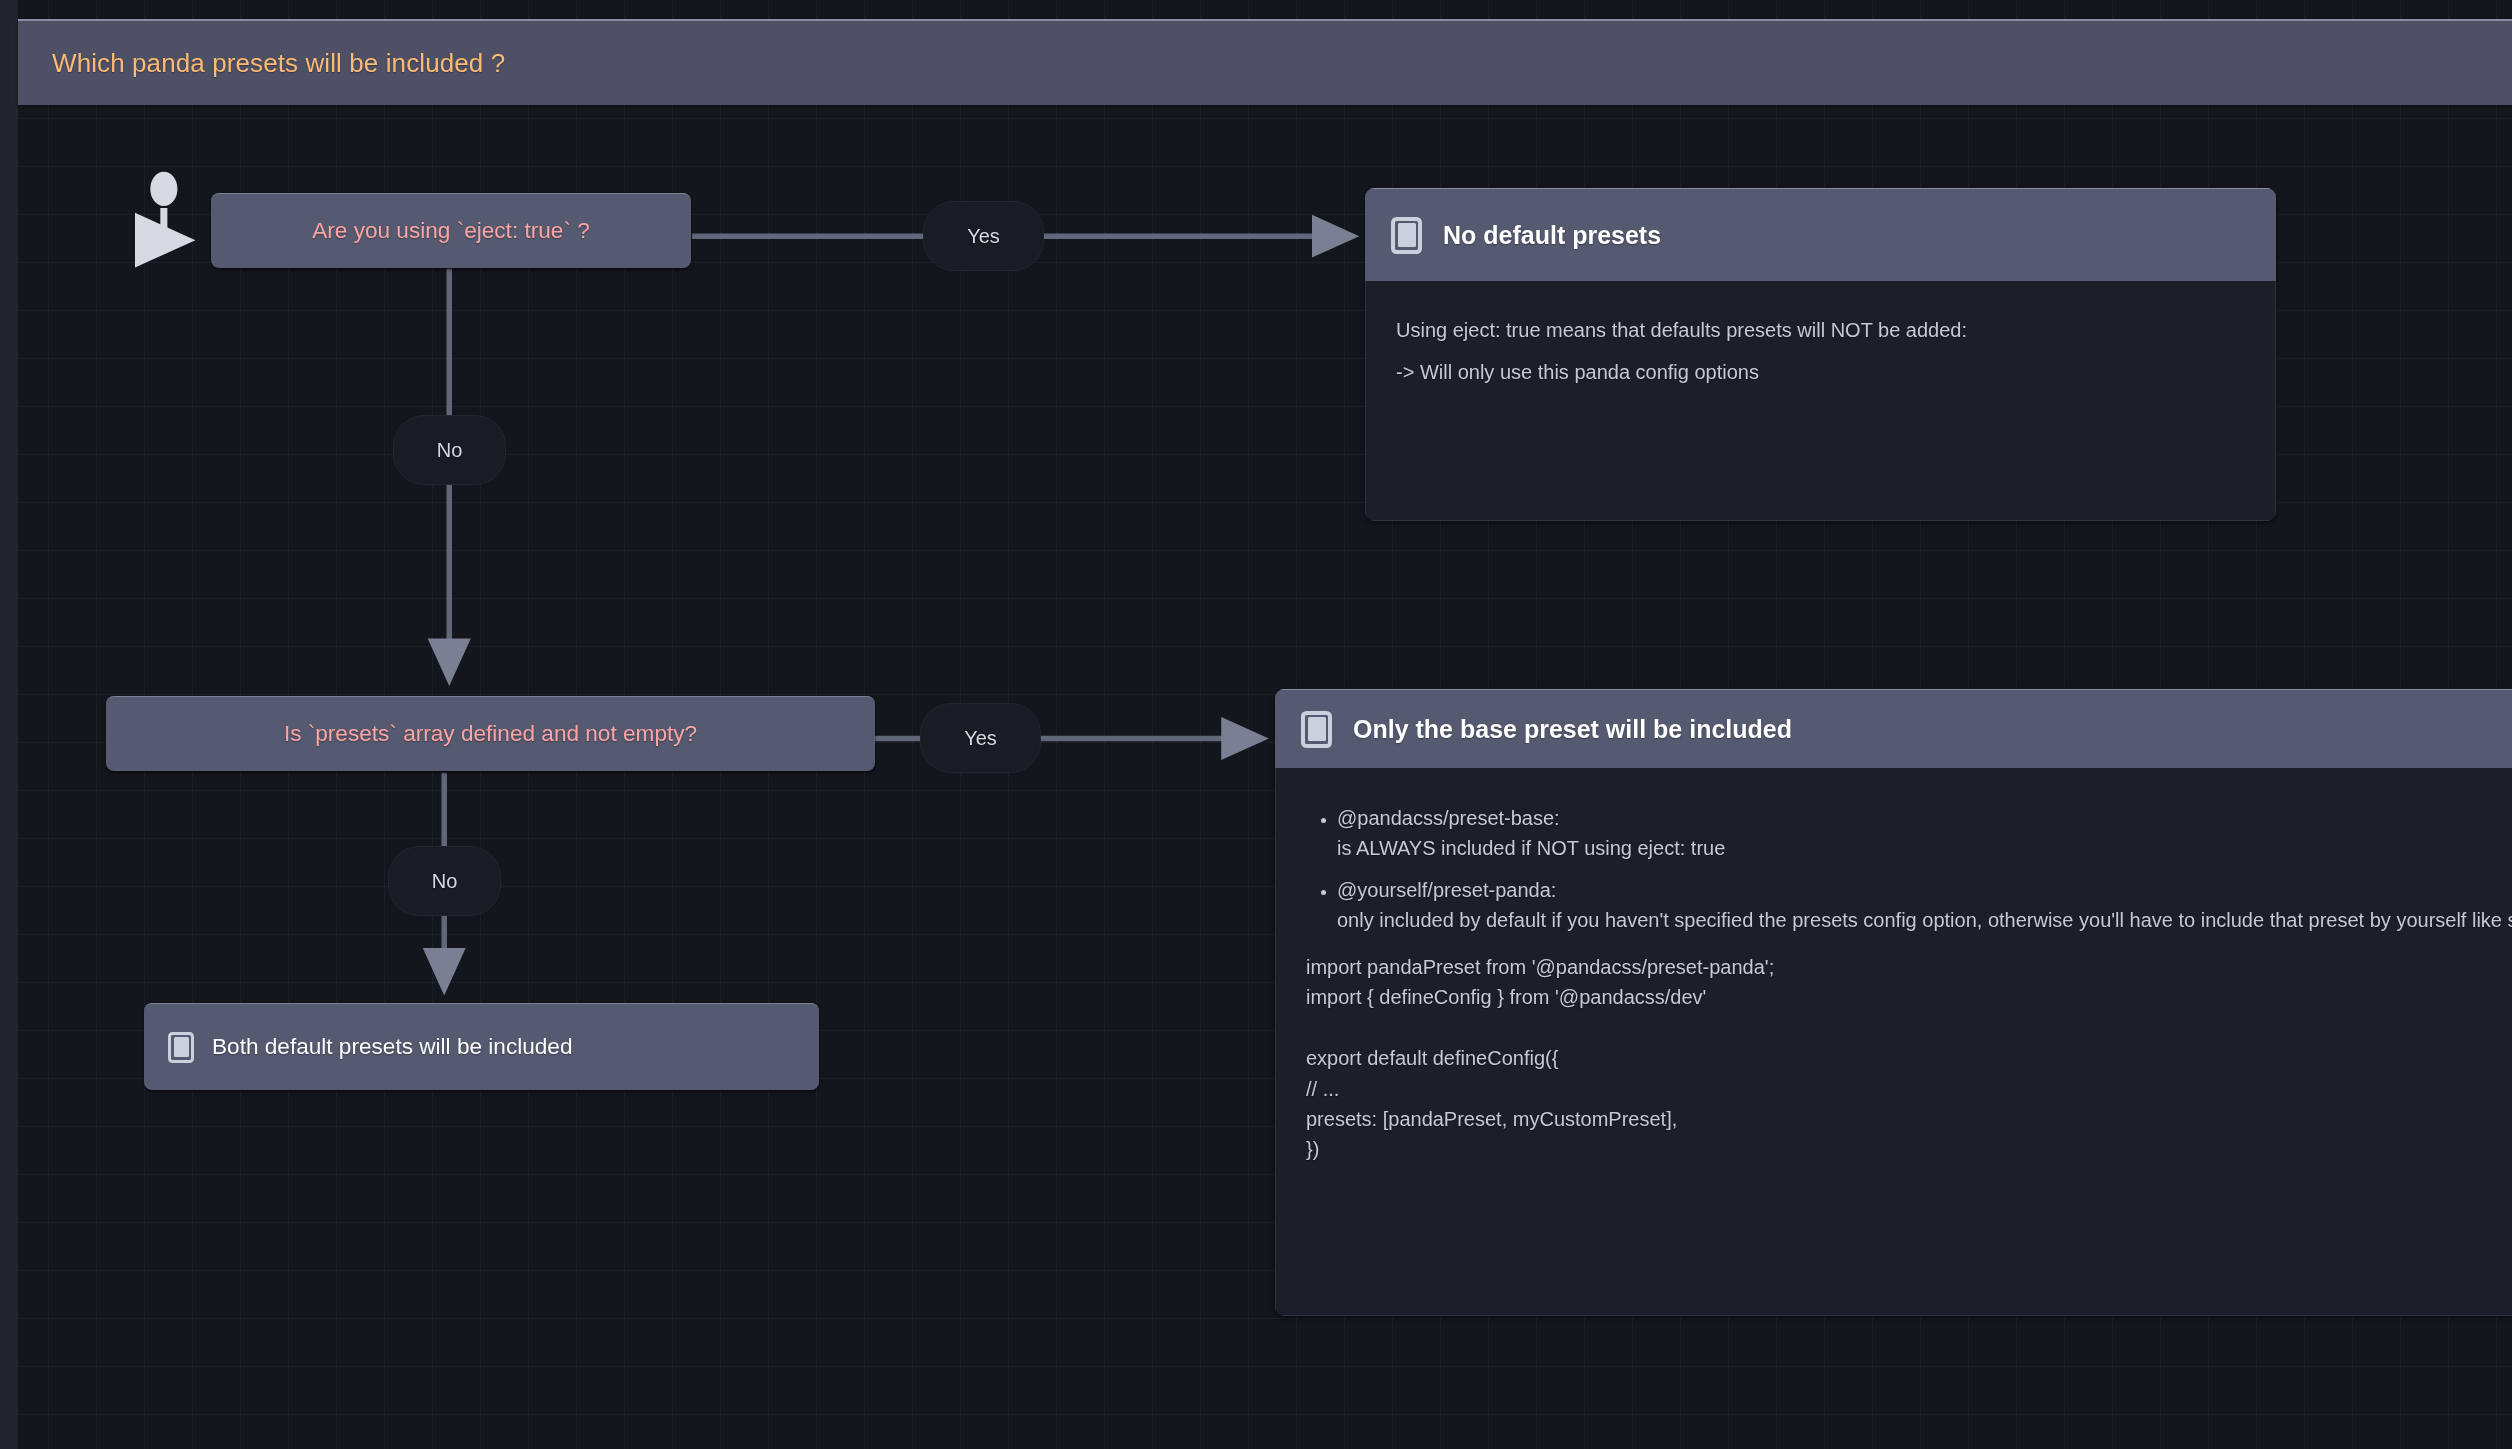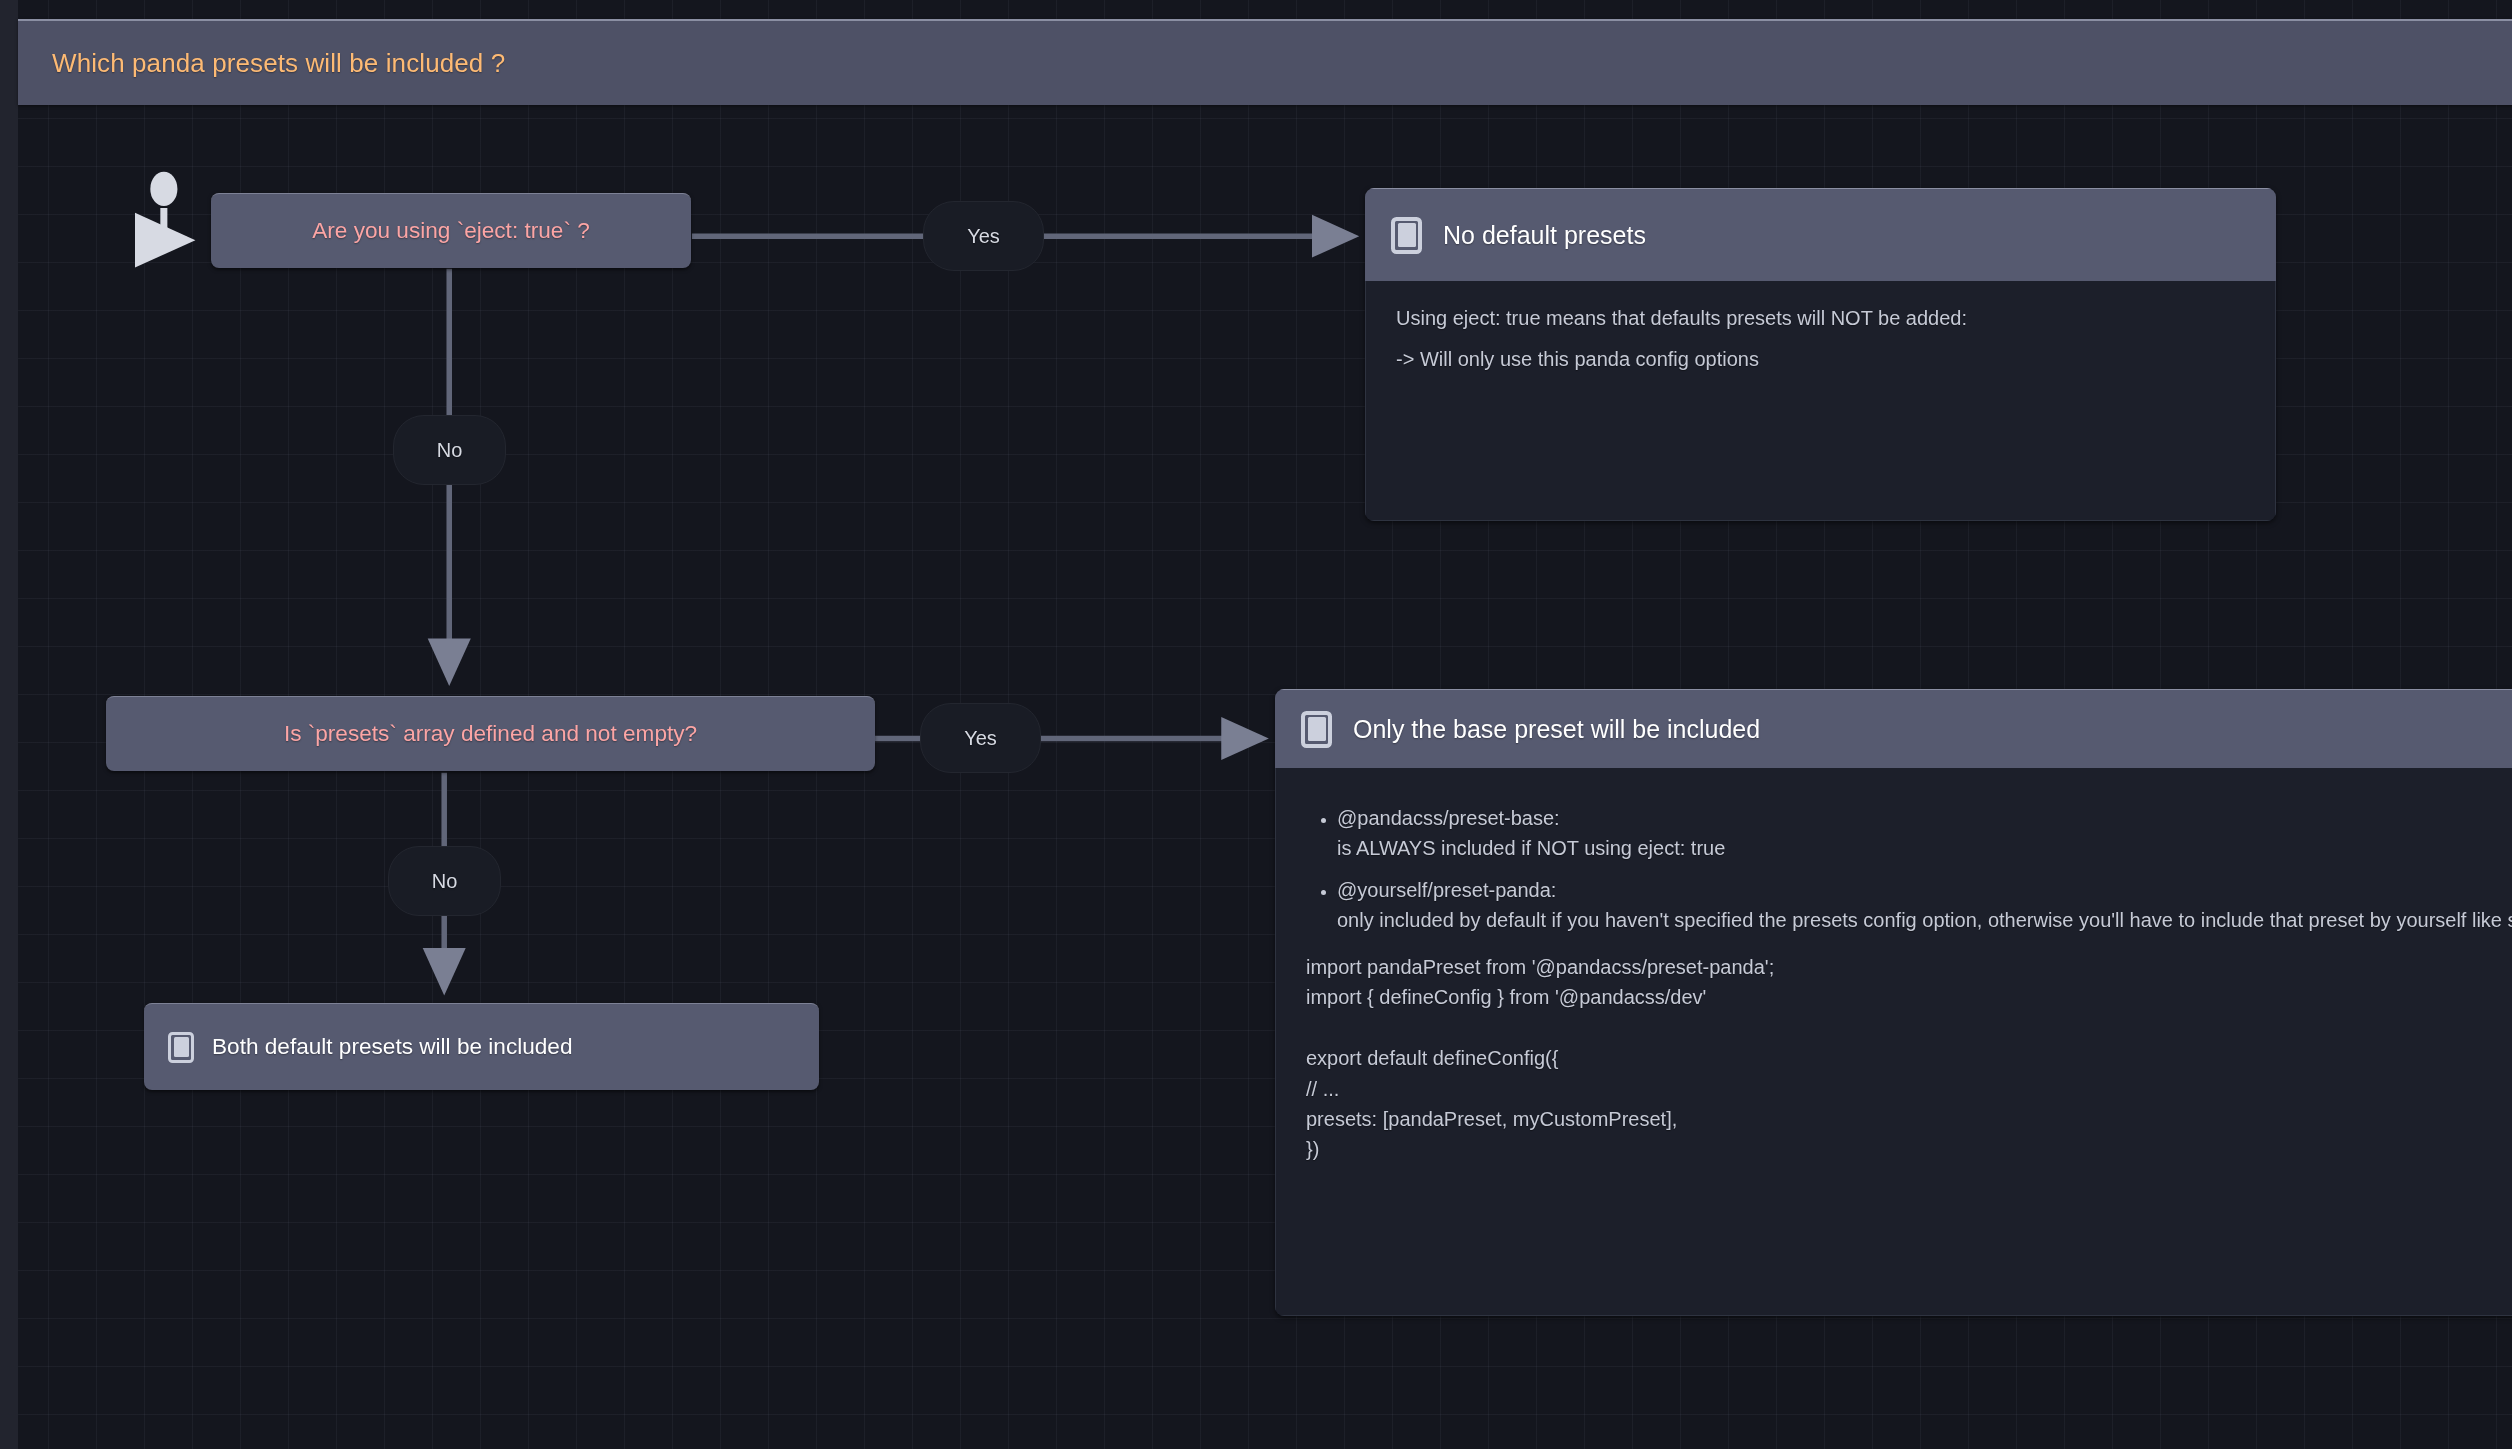--- a/index.html
+++ b/index.html
@@ -144,39 +144,40 @@
     overflow: hidden;
     box-shadow: 0 2px 5px rgba(0,0,0,0.55);
   }
   .card-head {
     background: #565a70;
     border-top: 1.5px solid #8b8fa3;
     display: flex;
     align-items: center;
     box-sizing: border-box;
     padding-left: 26px;
+    font-weight: bold;
   }
   .card-head .card-title {
     margin-left: 21px;
     color: #ffffff;
     font-size: 25px;
     text-shadow: 0 1px 1.5px rgba(0,0,0,0.35);
   }
   .card-body {
     background: #1c1f2a;
     border: 1px solid #2e3340;
     border-top: none;
     box-sizing: border-box;
     padding: 22px 30px 22px 30px;
     color: #c6cad6;
     font-size: 20px;
     line-height: 1.5;
     text-shadow: 0 0.5px 1px rgba(0,0,0,0.4);
   }
-  .card-body p { margin: 0 0 11px 0; }
+  .card-body p { margin: 12px 0 11px 0; }
   .card-body ul {
     margin: 13px 0 13px 0;
     padding-left: 31px;
     list-style: disc;
   }
   .card-body li { margin-bottom: 12px; }
   .card-body li::marker { font-size: 15px; }
   .card-body .sub { display: block; }
   .card-body pre {
     margin: 17px 0 0 0;

